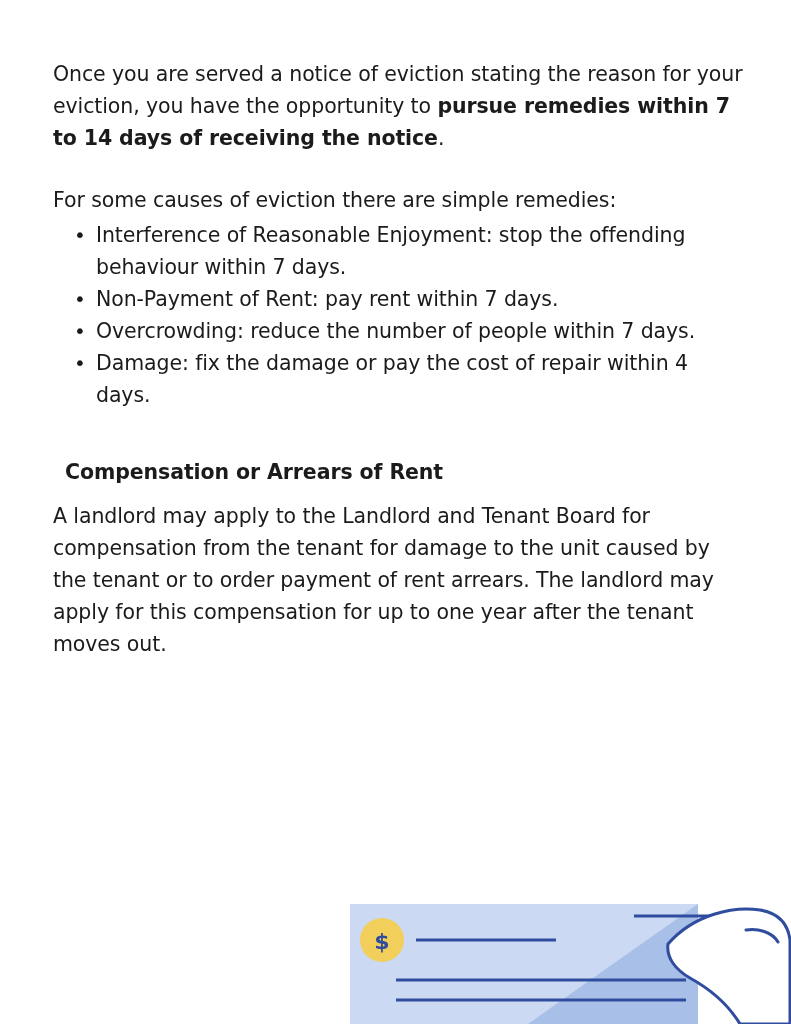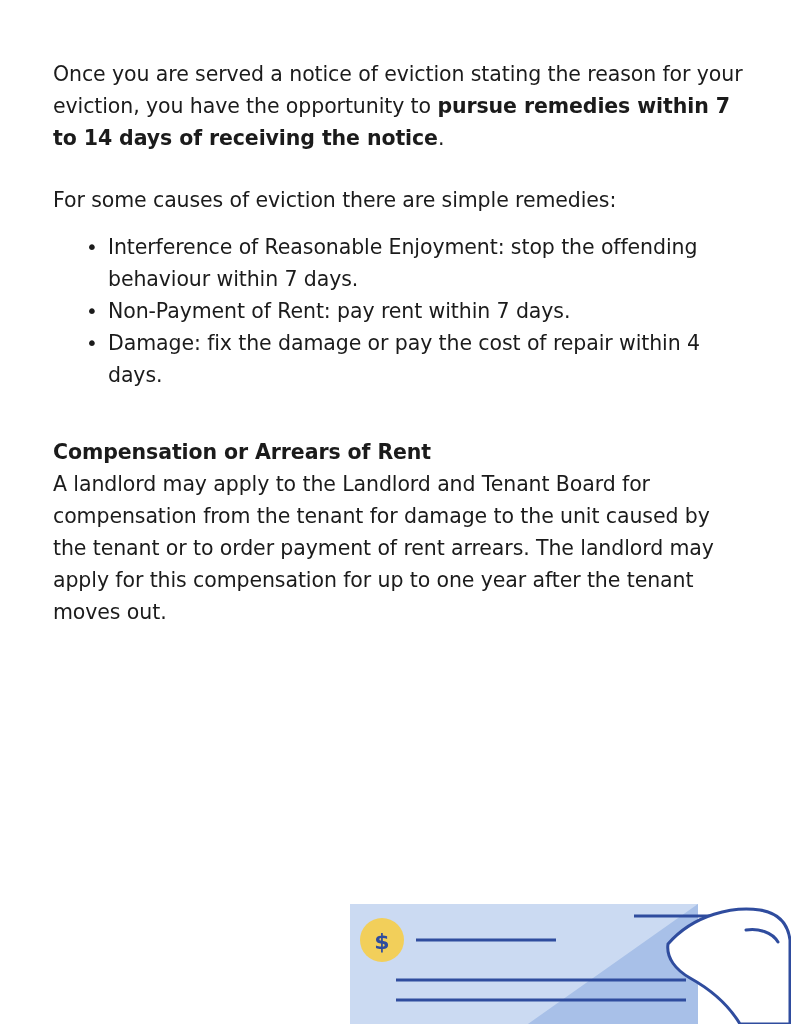--- a/index.html
+++ b/index.html
@@ -38,41 +38,41 @@
   p.para b {
     font-weight: 700;
   }
   .gap-lg {
     height: 30px;
   }
   .gap-md {
     height: 30px;
   }
   ul.remedies {
-    margin: 15px;
+    margin: 3px;
     padding: 0 0 0 40px;
     list-style: none;
   }
   ul.remedies li {
     position: relative;
     font-size: 20.5px;
     line-height: 32px;
     letter-spacing: -0.1px;
     padding-left: 0;
   }
   ul.remedies li::before {
     content: "\2022";
     position: absolute;
     left: -22px;
     top: 0;
     font-size: 20px;
     line-height: 32px;
   }
   .section-heading {
-    margin: 0;
+    margin: 12px;
     font-size: 20.5px;
     line-height: 32px;
     font-weight: 700;
     letter-spacing: -0.1px;
   }
   .illustration {
     position: absolute;
     left: 348px;
     bottom: 0;
     width: 443px;
@@ -89,20 +89,21 @@
 
     <p class="para"><span>Once you are served a notice of eviction stating the reason for your eviction, you have the opportunity to </span><b>pursue remedies within 7 to 14 days of receiving the notice</b><span>.</span></p>
 
     <div class="gap-lg"></div>
 
     <p class="para">For some causes of eviction there are simple remedies:</p>
 
     <ul class="remedies">
       <li>Interference of Reasonable Enjoyment: stop the offending behaviour within 7 days.</li>
       <li>Non-Payment of Rent: pay rent within 7 days.</li>
+      <li>Overcrowding: reduce the number of people within 7 days.</li>
       <li> Damage: fix the damage or pay the cost of repair within 4 days.</li>
     </ul>
 
     <div class="gap-md"></div>
 
     <p class="section-heading">Compensation or Arrears of Rent</p>
 
     <p class="para">A landlord may apply to the Landlord and Tenant Board for compensation from the tenant for damage to the unit caused by the tenant or to order payment of rent arrears. The landlord may apply for this compensation for up to one year after the tenant moves out.</p>
 
   </div>

